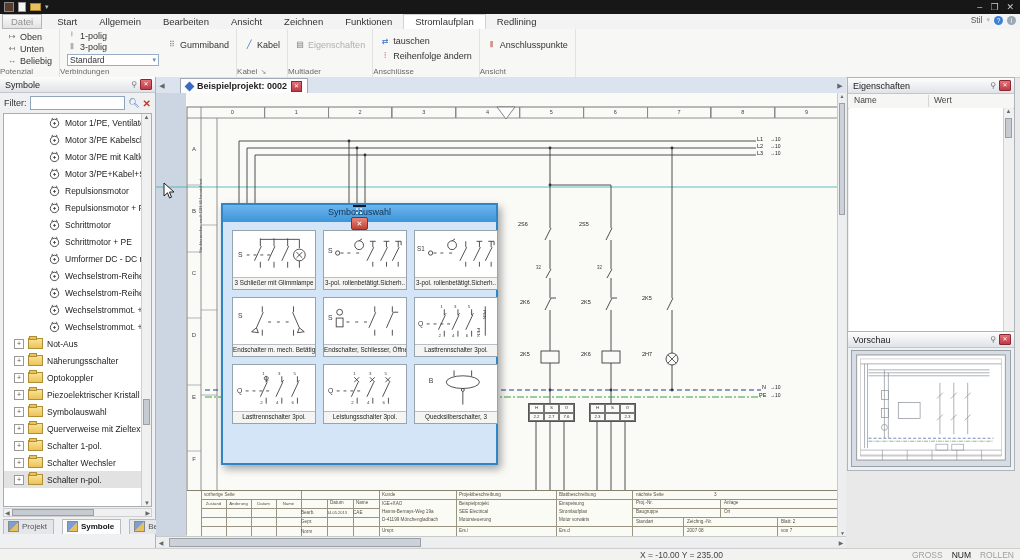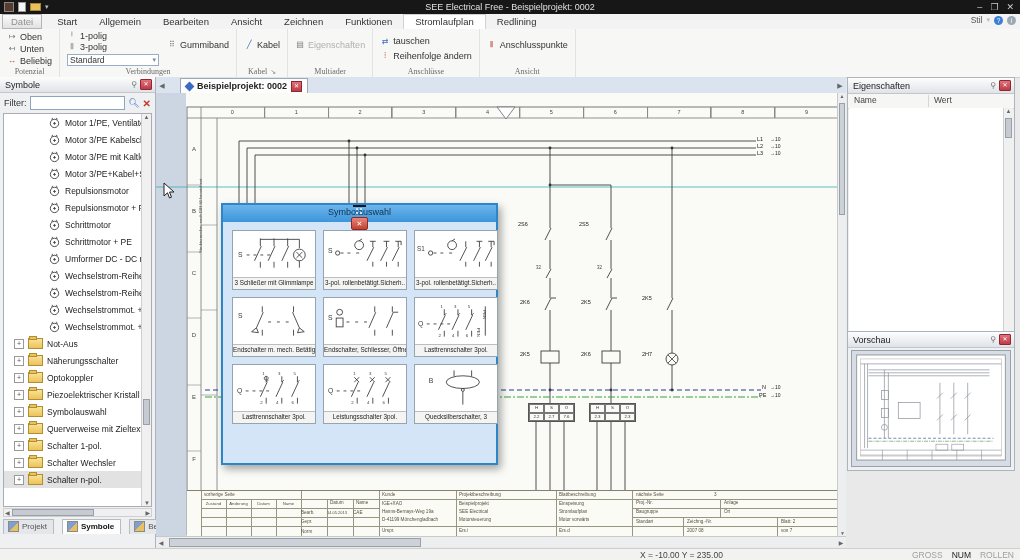--- a/index.html
+++ b/index.html
@@ -21,21 +21,21 @@
   .mtab{padding:1px 11px 2px 11px;color:#333;}
   .mtab.file{border:1px solid #b5b5b5;background:linear-gradient(#fbfbfb,#e2e2e2);color:#909090;margin:0 4px 0 2px;padding:1px 8px;}
   .mtab.active{background:#fff;border:1px solid #d2d2d2;border-bottom:none;}
   .menuright{position:absolute;right:4px;top:1px;display:flex;align-items:center;gap:4px;font-size:8.5px;color:#555;}
   .circ{width:9px;height:9px;border-radius:50%;font-size:6.5px;line-height:9px;text-align:center;color:#fff;}
   .circ.help{background:#3a7fd5;}
   .circ.info{background:#9aa7b5;}
   
   .ribbon{position:absolute;left:0;top:29px;width:1020px;height:48px;background:#f7f7f6;border-bottom:1px solid #cfcfcf;display:flex;}
   .rgroup{position:relative;border-right:1px solid #e2e2e2;padding:2px 7px 11px 7px;display:flex;gap:8px;}
-  .glabel{position:absolute;bottom:1px;left:0;right:0;text-align:center;font-size:8px;color:#6b6b6b;font-family:Liberation Serif, serif;}
+  .glabel{position:absolute;bottom:1px;left:0;right:0;font-size:8px;color:#6b6b6b;}
   .rstack{display:flex;flex-direction:column;justify-content:flex-start;gap:1px;}
   .rbtn{display:flex;align-items:center;gap:3px;font-size:9px;color:#333;height:11px;white-space:nowrap;}
   .rbtn .ric{font-size:8px;color:#777;width:10px;text-align:center;}
   .rbtn.disabled{color:#b0b0b0;}
   .ric.red{color:#b3432f;}
   .ric.blue{color:#3a6bc4;}
   .dropdown{width:86px;height:11px;border:1px solid #98aec6;background:#fff;font-size:8.5px;display:flex;align-items:center;
             justify-content:space-between;padding:0 2px;color:#333;}
   .dd-caret{color:#7a8aa0;font-size:7px;}
   .launcher{font-size:7px;color:#888;margin-left:3px;}
@@ -268,21 +268,20 @@
 </defs>
 </svg>
 
 <div class="titlebar">
   <div class="qicons">
     <span class="appicon"></span>
     <span class="newicon"></span>
     <span class="foldicon"></span>
     <span class="caret">▾</span>
   </div>
-  <div class="wtitle">SEE Electrical Free - Beispielprojekt: 0002</div>
   <div class="wbtns">
     <span>–</span>
     <span>❐</span>
     <span>✕</span>
   </div>
 </div>
 
 <div class="menubar">
   <div style="display:flex;align-items:flex-end">
 

